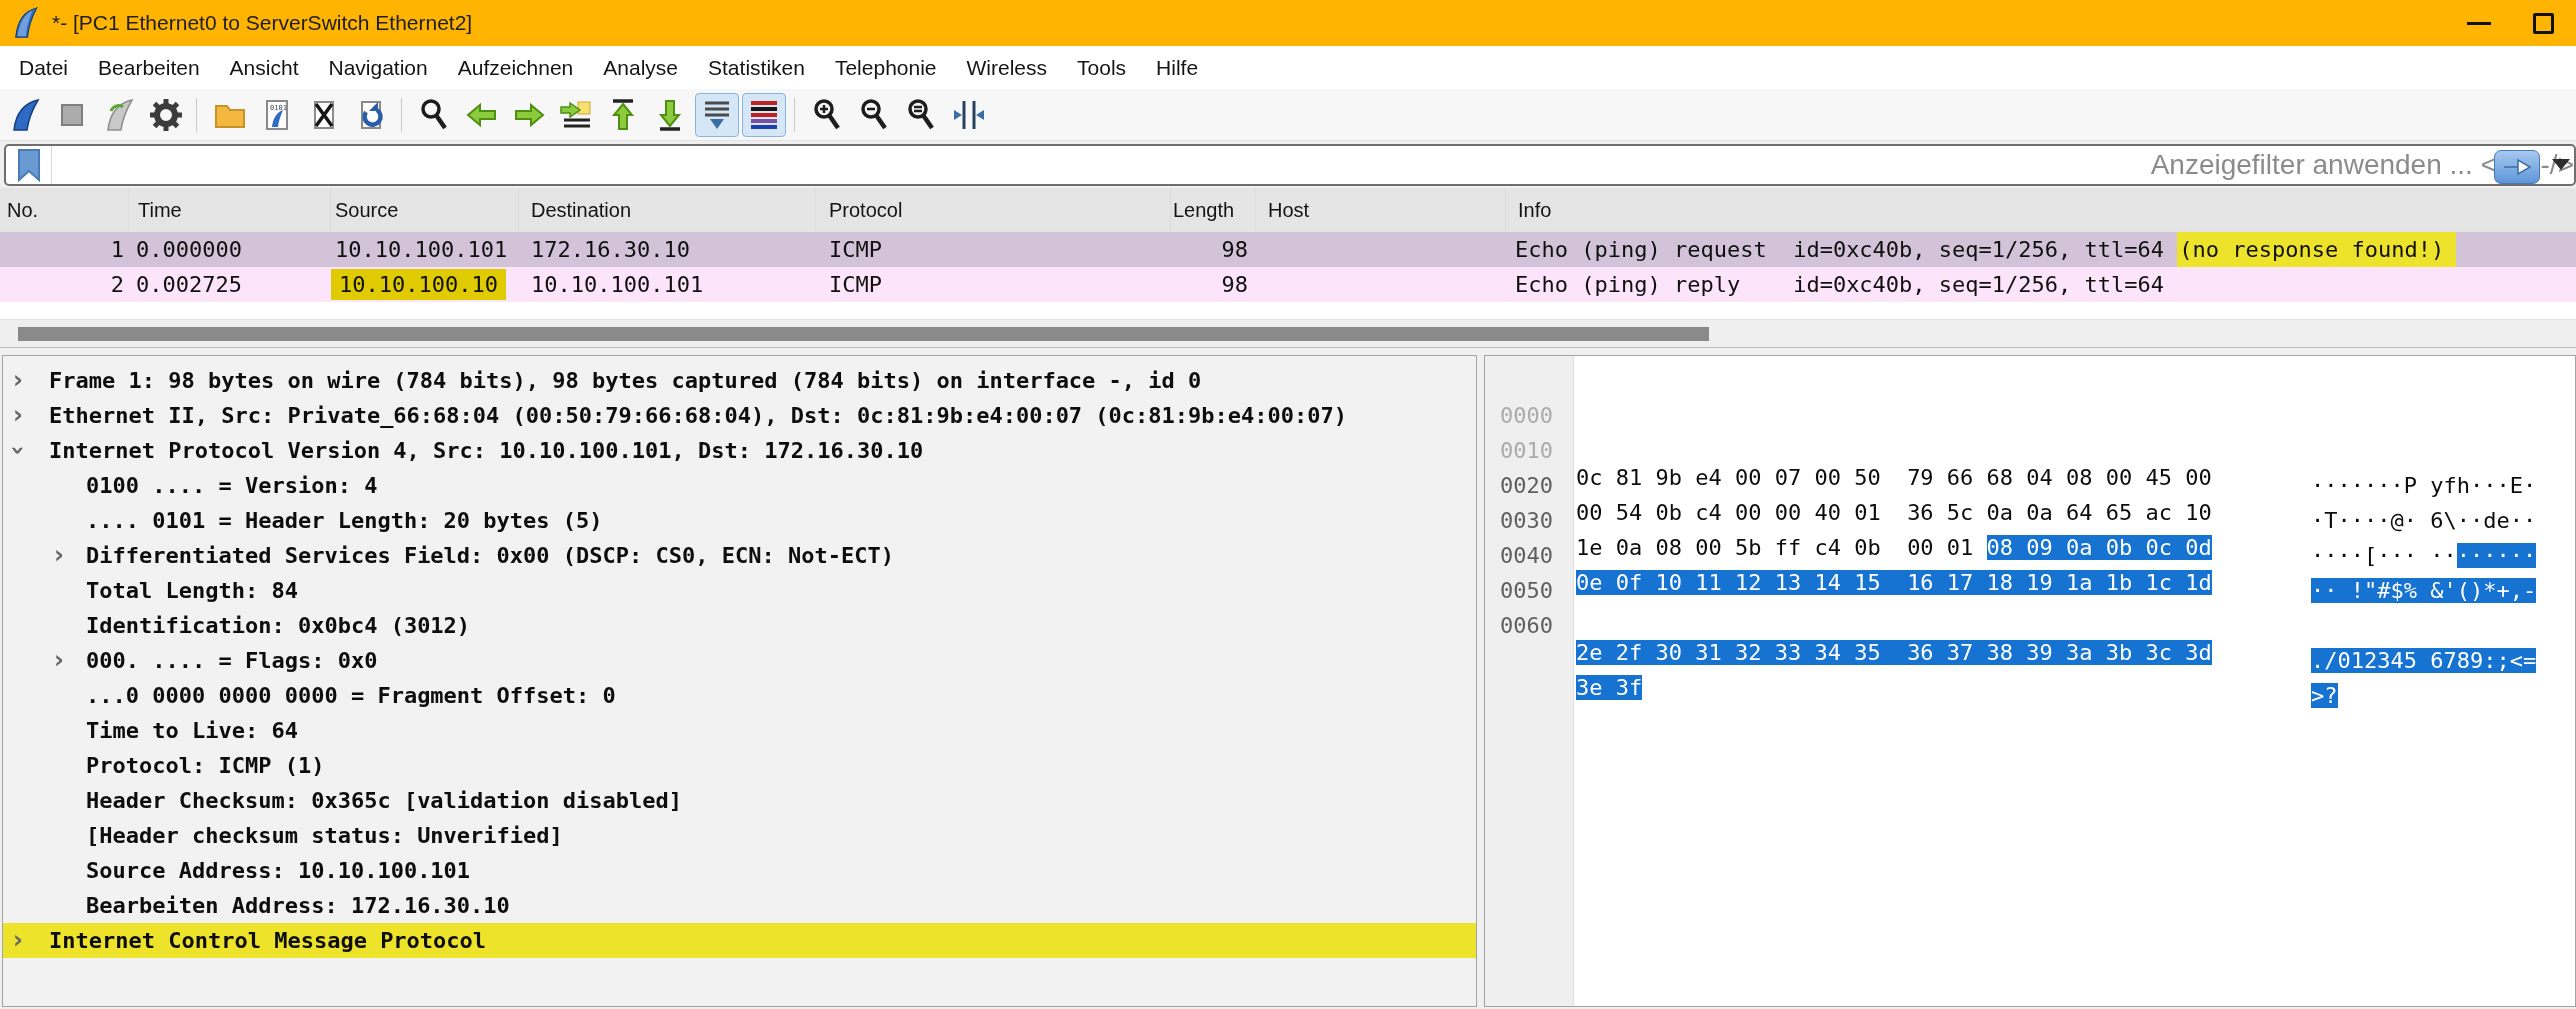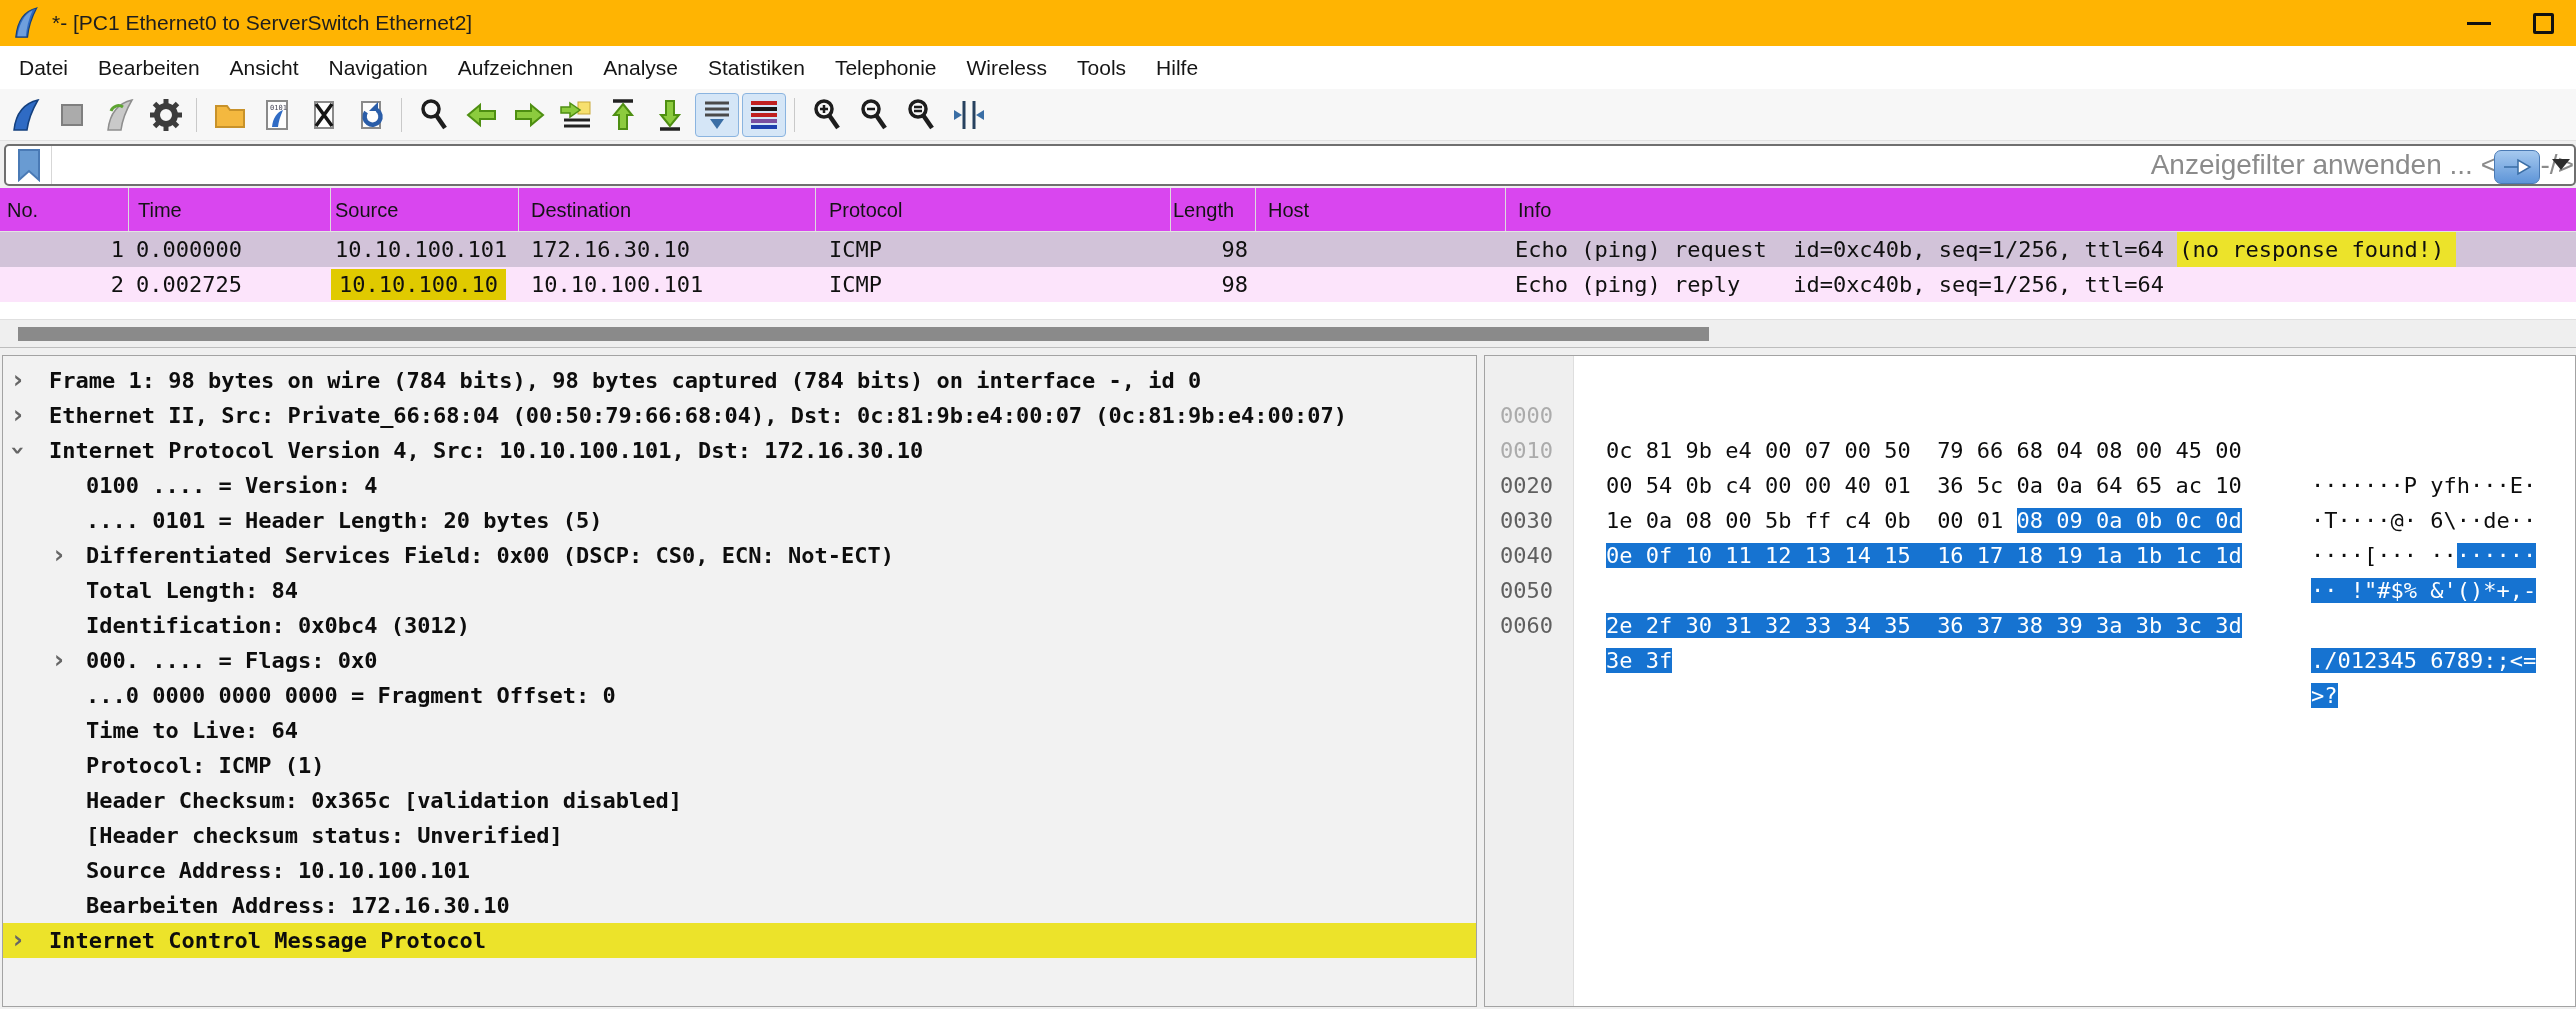--- a/index.html
+++ b/index.html
@@ -43,21 +43,21 @@
   #filter-input::placeholder { color:#8b8b8b; opacity:1; }
   #apply-btn { position:absolute; right:34px; top:4px; width:46px; height:34px; border-radius:7px;
                background:linear-gradient(#a6c9ef,#5e95d8); border:1px solid #4a7ab5;
                display:flex; align-items:center; justify-content:center; }
   #filter-caret { position:absolute; right:6px; top:18px; width:0; height:0;
                   border-left:9px solid transparent; border-right:9px solid transparent;
                   border-top:11px solid #2c2c2c; }
 
   
   #plist { position:absolute; left:0; top:188px; width:2576px; height:131px; background:#ffffff; }
-  #plist-header { display:flex; height:44px; background:#d946ef; border-bottom:1px solid #e3e3e3;
+  #plist-header { display:flex; height:44px; background:#e5e5e5; border-bottom:1px solid #e3e3e3;
                   font-size:20px; color:#141414; align-items:center; }
   .hcell { height:100%; line-height:44px; border-right:1px solid #dcdcdc; overflow:hidden; white-space:nowrap; }
   .col-no{width:129px; padding-left:7px;} .col-time{width:202px; padding-left:9px;}
   .col-src{width:188px; padding-left:4px;} .col-dst{width:297px; padding-left:12px;}
   .col-proto{width:355px; padding-left:13px;} .col-len{width:85px; padding-left:2px;}
   .col-host{width:250px; padding-left:12px;} .col-info{flex:1; padding-left:12px; border-right:none;}
   .prow { display:flex; height:35px; align-items:center;
           font-family:"DejaVu Sans Mono", monospace; font-size:22px; color:#101010; }
   .prow .c { height:100%; display:flex; align-items:center; white-space:pre; overflow:visible; }
   .prow .c.col-no { justify-content:flex-end; padding:0 5px 0 0; }
@@ -90,21 +90,21 @@
 
   
   #hexpane { position:absolute; left:1484px; top:355px; width:1092px; height:652px;
              background:#ffffff; border:1px solid #a3a3a3; overflow:hidden;
              font-family:"DejaVu Sans Mono", monospace; font-size:22px; padding-top:7px; }
   #hexgutter { position:absolute; left:0; top:0; width:89px; height:100%;
                background:#efefef; border-right:1px solid #dedede; }
   .hexrow { position:relative; height:35px; line-height:35px; white-space:pre; }
   .hexrow .off { position:absolute; left:15px; color:#ababab; }
   .hexrow.near .off { color:#5f5f5f; }
-  .hexrow .hx  { position:absolute; left:121px; color:#0d0d0d; }
+  .hexrow .hx  { position:absolute; left:91px; color:#0d0d0d;margin-top:27px; }
   .hexrow .asc { position:absolute; left:826px; color:#0d0d0d; }
   .selb { background:#1673d1; color:#ffffff; }
 </style>
 </head>
 <body>
 
 <div id="app">
 
   <div id="titlebar">
     <svg class="fin" viewBox="0 0 36 40">

